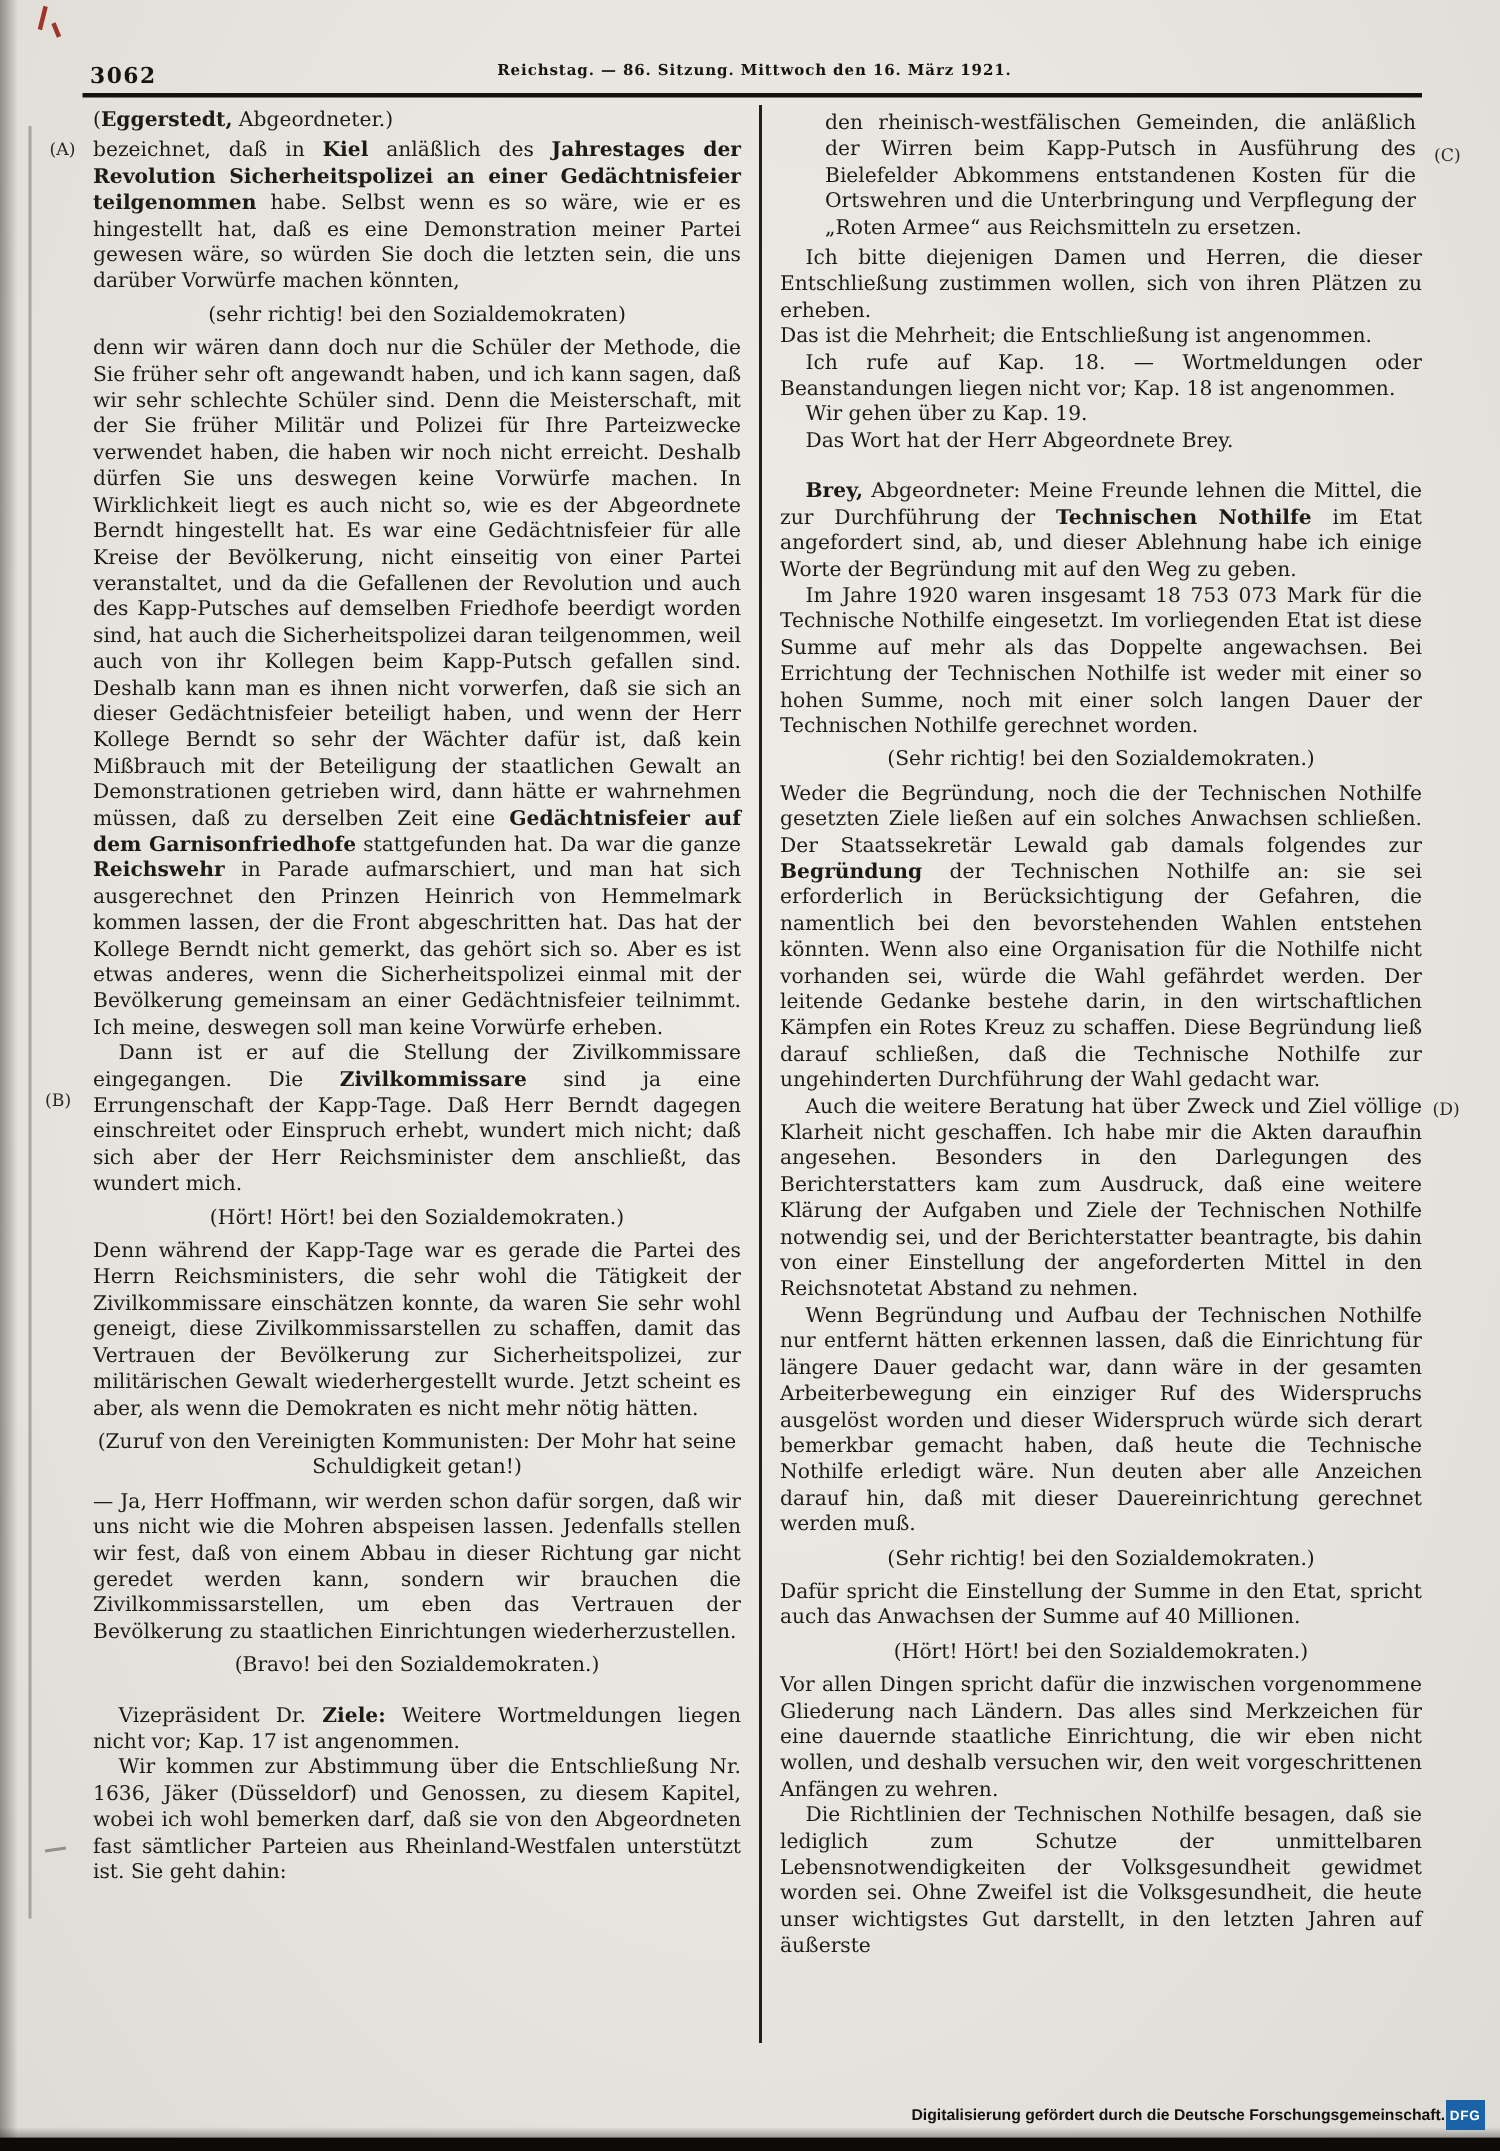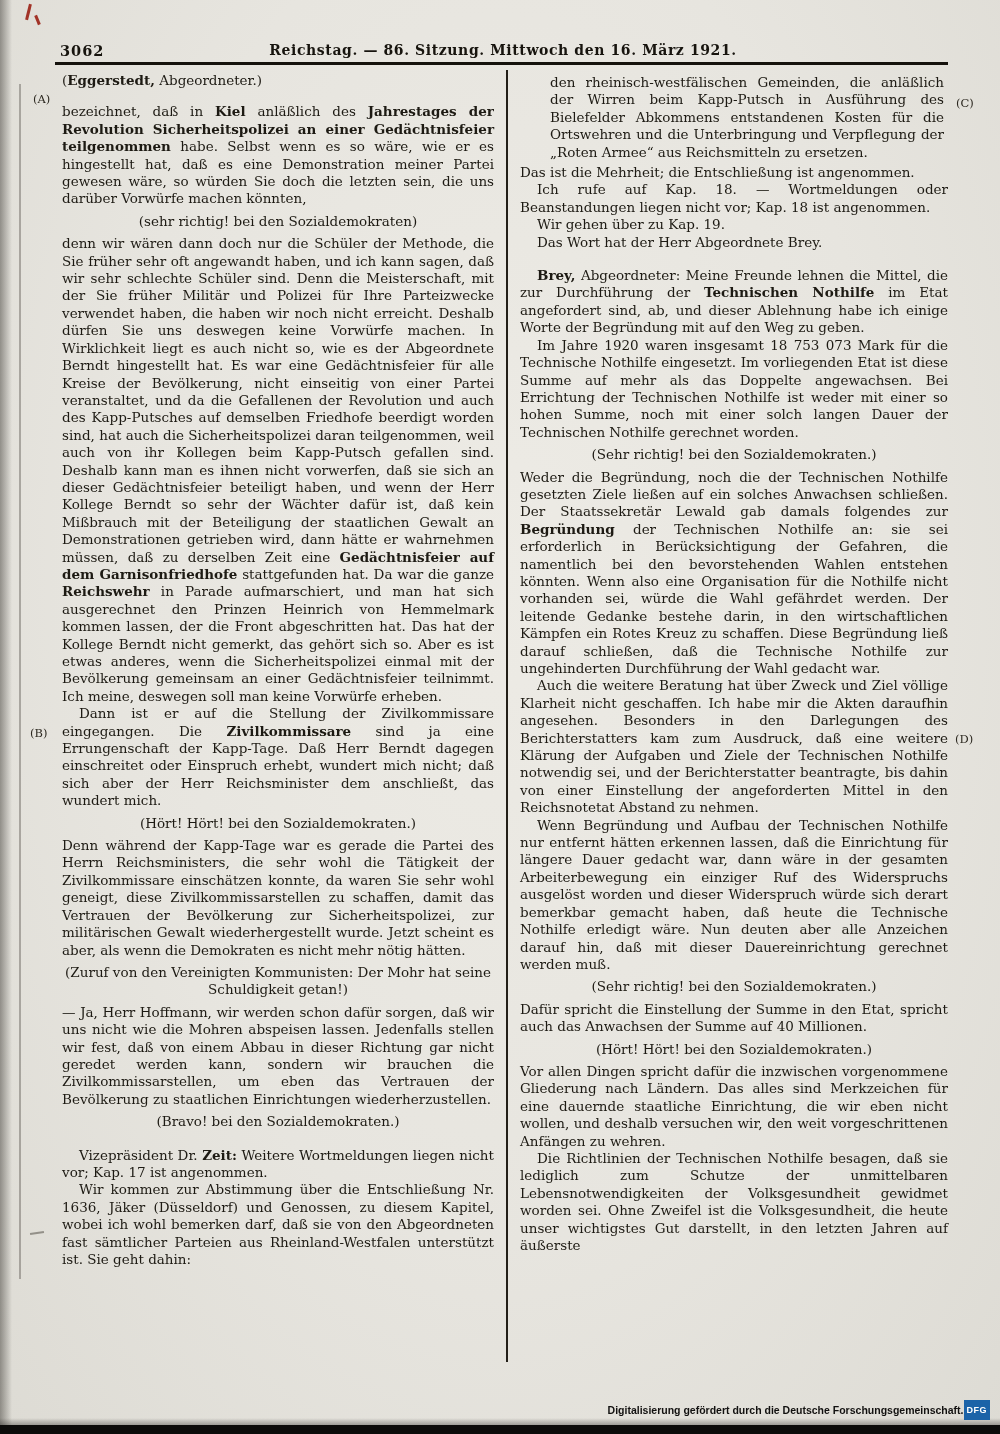--- a/index.html
+++ b/index.html
@@ -27,40 +27,40 @@
   .pencil-mark { position: absolute; left: 30px; top: 1232px; width: 14px; height: 2px;
     background: rgba(70,65,58,.5); transform: rotate(-8deg); }
   .bottom-smear { position: absolute; left: 0; right: 0; bottom: 9px; height: 7px;
     background: linear-gradient(0deg, rgba(30,28,25,.35), rgba(30,28,25,0)); }
   .bottom-band { position: absolute; left: 0; right: 0; bottom: 0; height: 9px; background: #0c0b0a; }
 
   
   .header { position: absolute; top: 42px; left: 58px; width: 890px; height: 20px; color: #17140e; }
   .page-number { position: absolute; left: 2px; top: 0; font-size: 14.5px; font-weight: bold; letter-spacing: 1px; }
   .session-title { position: absolute; left: 0; right: 0; top: 0; text-align: center;
-    font-size: 14px; font-weight: bold; letter-spacing: 0.6px; }
+    font-size: 10px; font-weight: bold; letter-spacing: 0.6px; }
   .header-rule { position: absolute; top: 62px; left: 55px; width: 893px; height: 3px; background: #15120c; }
 
   
   .col {
     position: absolute; top: 72px;
     font-size: 13.5px; line-height: 17.4px;
     color: #1d1a13; text-align: justify;
     hyphens: auto; -webkit-hyphens: auto;
   }
   .col-left  { left: 62px;  width: 432px; }
   .col-right { left: 520px; width: 428px; }
   .divider { position: absolute; left: 506px; top: 70px; height: 1292px; width: 2px; background: #231f18; }
 
   .blk { margin: 0; }
   .blk.p { text-indent: 17px; }
   .blk.pn { text-indent: 0; }
   .blk.center { text-align: center; text-indent: 0; margin: 5px 0; }
   .blk.quote { margin: 2px 4px 3px 30px; text-indent: 0; }
-  .blk.speaker { text-align: left; text-indent: 0; margin-bottom: 14px; }
+  .blk.speaker { text-align: left; text-indent: 0; margin-bottom: 3px; }
   .blk.gap { margin-top: 16px; }
   .bf { font-weight: bold; }
 
   
   .marker { position: absolute; font-size: 11.5px; color: #2c2820; font-family: "DejaVu Serif", serif; }
   .marker-a { left: 33px; top: 92px; }
   .marker-b { left: 30px; top: 726px; }
   .marker-c { left: 956px; top: 96px; }
   .marker-d { left: 955px; top: 732px; }
 
@@ -98,26 +98,27 @@
       <div class="blk speaker"><span>(</span><span class="bf">Eggerstedt,</span><span> Abgeordneter.)</span></div>
       <div class="blk pn"><span>bezeichnet, daß in </span><span class="bf">Kiel</span><span> anläßlich des </span><span class="bf">Jahrestages der Revolution Sicherheitspolizei an einer Gedächtnisfeier teilgenommen</span><span> habe. Selbst wenn es so wäre, wie er es hingestellt hat, daß es eine Demonstration meiner Partei gewesen wäre, so würden Sie doch die letzten sein, die uns darüber Vorwürfe machen könnten,</span></div>
       <div class="blk center"><span>(sehr richtig! bei den Sozialdemokraten)</span></div>
       <div class="blk pn"><span>denn wir wären dann doch nur die Schüler der Methode, die Sie früher sehr oft angewandt haben, und ich kann sagen, daß wir sehr schlechte Schüler sind. Denn die Meisterschaft, mit der Sie früher Militär und Polizei für Ihre Parteizwecke verwendet haben, die haben wir noch nicht erreicht. Deshalb dürfen Sie uns deswegen keine Vorwürfe machen. In Wirklichkeit liegt es auch nicht so, wie es der Abgeordnete Berndt hingestellt hat. Es war eine Gedächtnisfeier für alle Kreise der Bevölkerung, nicht einseitig von einer Partei veranstaltet, und da die Gefallenen der Revolution und auch des Kapp-Putsches auf demselben Friedhofe beerdigt worden sind, hat auch die Sicherheitspolizei daran teilgenommen, weil auch von ihr Kollegen beim Kapp-Putsch gefallen sind. Deshalb kann man es ihnen nicht vorwerfen, daß sie sich an dieser Gedächtnisfeier beteiligt haben, und wenn der Herr Kollege Berndt so sehr der Wächter dafür ist, daß kein Mißbrauch mit der Beteiligung der staatlichen Gewalt an Demonstrationen getrieben wird, dann hätte er wahrnehmen müssen, daß zu derselben Zeit eine </span><span class="bf">Gedächtnisfeier auf dem Garnisonfriedhofe</span><span> stattgefunden hat. Da war die ganze </span><span class="bf">Reichswehr</span><span> in Parade aufmarschiert, und man hat sich ausgerechnet den Prinzen Heinrich von Hemmelmark kommen lassen, der die Front abgeschritten hat. Das hat der Kollege Berndt nicht gemerkt, das gehört sich so. Aber es ist etwas anderes, wenn die Sicherheitspolizei einmal mit der Bevölkerung gemeinsam an einer Gedächtnisfeier teilnimmt. Ich meine, deswegen soll man keine Vorwürfe erheben.</span></div>
       <div class="blk p"><span>Dann ist er auf die Stellung der Zivilkommissare eingegangen. Die </span><span class="bf">Zivilkommissare</span><span> sind ja eine Errungenschaft der Kapp-Tage. Daß Herr Berndt dagegen einschreitet oder Einspruch erhebt, wundert mich nicht; daß sich aber der Herr Reichsminister dem anschließt, das wundert mich.</span></div>
       <div class="blk center"><span>(Hört! Hört! bei den Sozialdemokraten.)</span></div>
       <div class="blk pn"><span>Denn während der Kapp-Tage war es gerade die Partei des Herrn Reichsministers, die sehr wohl die Tätigkeit der Zivilkommissare einschätzen konnte, da waren Sie sehr wohl geneigt, diese Zivilkommissarstellen zu schaffen, damit das Vertrauen der Bevölkerung zur Sicherheitspolizei, zur militärischen Gewalt wiederhergestellt wurde. Jetzt scheint es aber, als wenn die Demokraten es nicht mehr nötig hätten.</span></div>
       <div class="blk center"><span>(Zuruf von den Vereinigten Kommunisten: Der Mohr hat seine Schuldigkeit getan!)</span></div>
       <div class="blk pn"><span>— Ja, Herr Hoffmann, wir werden schon dafür sorgen, daß wir uns nicht wie die Mohren abspeisen lassen. Jedenfalls stellen wir fest, daß von einem Abbau in dieser Richtung gar nicht geredet werden kann, sondern wir brauchen die Zivilkommissarstellen, um eben das Vertrauen der Bevölkerung zu staatlichen Einrichtungen wiederherzustellen.</span></div>
       <div class="blk center"><span>(Bravo! bei den Sozialdemokraten.)</span></div>
-      <div class="blk p gap"><span>Vizepräsident Dr. </span><span class="bf">Zeit:</span><span> Weitere Wortmeldungen liegen nicht vor; Kap. 17 ist angenommen.</span></div>
+      <div class="blk p gap"><span>Vizepräsident Dr. </span><span class="bf">Ziele:</span><span> Weitere Wortmeldungen liegen nicht vor; Kap. 17 ist angenommen.</span></div>
       <div class="blk p"><span>Wir kommen zur Abstimmung über die Entschließung Nr. 1636, Jäker (Düsseldorf) und Genossen, zu diesem Kapitel, wobei ich wohl bemerken darf, daß sie von den Abgeordneten fast sämtlicher Parteien aus Rheinland-Westfalen unterstützt ist. Sie geht dahin:</span></div>
     </div>
   <div class="divider"></div>
   <div class="col col-right">
       <div class="blk quote"><span>den rheinisch-westfälischen Gemeinden, die anläßlich der Wirren beim Kapp-Putsch in Ausführung des Bielefelder Abkommens entstandenen Kosten für die Ortswehren und die Unterbringung und Verpflegung der „Roten Armee“ aus Reichsmitteln zu ersetzen.</span></div>
+      <div class="blk p"><span>Ich bitte diejenigen Damen und Herren, die dieser Entschließung zustimmen wollen, sich von ihren Plätzen zu erheben.</span></div>
       <div class="blk pn"><span>Das ist die Mehrheit; die Entschließung ist angenommen.</span></div>
       <div class="blk p"><span>Ich rufe auf Kap. 18. — Wortmeldungen oder Beanstandungen liegen nicht vor; Kap. 18 ist angenommen.</span></div>
       <div class="blk p"><span>Wir gehen über zu Kap. 19.</span></div>
       <div class="blk p"><span>Das Wort hat der Herr Abgeordnete Brey.</span></div>
       <div class="blk p gap"><span class="bf">Brey,</span><span> Abgeordneter: Meine Freunde lehnen die Mittel, die zur Durchführung der </span><span class="bf">Technischen Nothilfe</span><span> im Etat angefordert sind, ab, und dieser Ablehnung habe ich einige Worte der Begründung mit auf den Weg zu geben.</span></div>
       <div class="blk p"><span>Im Jahre 1920 waren insgesamt 18 753 073 Mark für die Technische Nothilfe eingesetzt. Im vorliegenden Etat ist diese Summe auf mehr als das Doppelte angewachsen. Bei Errichtung der Technischen Nothilfe ist weder mit einer so hohen Summe, noch mit einer solch langen Dauer der Technischen Nothilfe gerechnet worden.</span></div>
       <div class="blk center"><span>(Sehr richtig! bei den Sozialdemokraten.)</span></div>
       <div class="blk pn"><span>Weder die Begründung, noch die der Technischen Nothilfe gesetzten Ziele ließen auf ein solches Anwachsen schließen. Der Staatssekretär Lewald gab damals folgendes zur </span><span class="bf">Begründung</span><span> der Technischen Nothilfe an: sie sei erforderlich in Berücksichtigung der Gefahren, die namentlich bei den bevorstehenden Wahlen entstehen könnten. Wenn also eine Organisation für die Nothilfe nicht vorhanden sei, würde die Wahl gefährdet werden. Der leitende Gedanke bestehe darin, in den wirtschaftlichen Kämpfen ein Rotes Kreuz zu schaffen. Diese Begründung ließ darauf schließen, daß die Technische Nothilfe zur ungehinderten Durchführung der Wahl gedacht war.</span></div>
       <div class="blk p"><span>Auch die weitere Beratung hat über Zweck und Ziel völlige Klarheit nicht geschaffen. Ich habe mir die Akten daraufhin angesehen. Besonders in den Darlegungen des Berichterstatters kam zum Ausdruck, daß eine weitere Klärung der Aufgaben und Ziele der Technischen Nothilfe notwendig sei, und der Berichterstatter beantragte, bis dahin von einer Einstellung der angeforderten Mittel in den Reichsnotetat Abstand zu nehmen.</span></div>
       <div class="blk p"><span>Wenn Begründung und Aufbau der Technischen Nothilfe nur entfernt hätten erkennen lassen, daß die Einrichtung für längere Dauer gedacht war, dann wäre in der gesamten Arbeiterbewegung ein einziger Ruf des Widerspruchs ausgelöst worden und dieser Widerspruch würde sich derart bemerkbar gemacht haben, daß heute die Technische Nothilfe erledigt wäre. Nun deuten aber alle Anzeichen darauf hin, daß mit dieser Dauereinrichtung gerechnet werden muß.</span></div>

